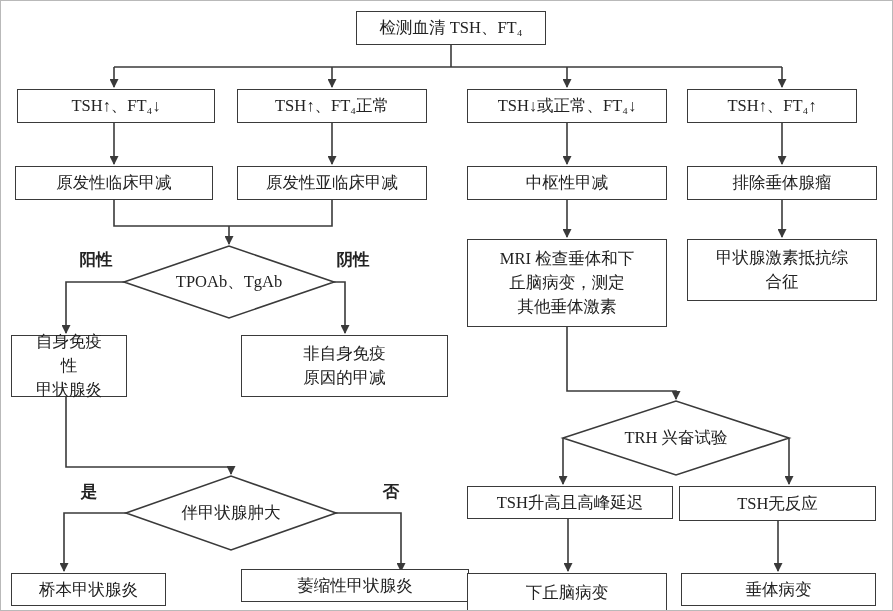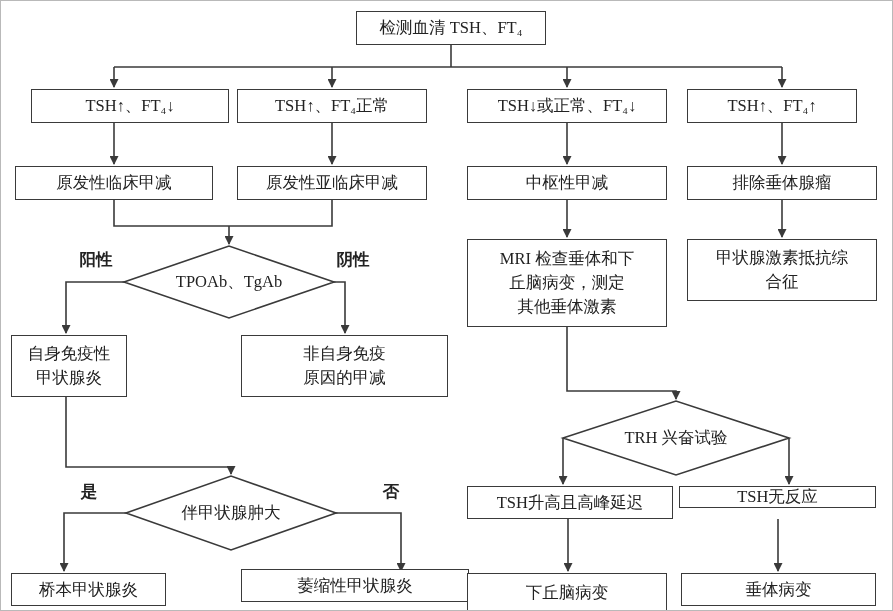--- a/index.html
+++ b/index.html
@@ -26,21 +26,21 @@
   .node{
     position:absolute;
     box-sizing:border-box;
     border:1.6px solid var(--line-color);
     background:#ffffff;
     display:flex;align-items:center;justify-content:center;
     text-align:center;
     font-size:16.5px;
     line-height:1.45;
     white-space:pre-line;
-    padding:1px 4px;
+    padding:1px 16px;
   }
   .dlabel{
     position:absolute;
     display:flex;align-items:center;justify-content:center;
     text-align:center;
     font-size:16.5px;
     background:transparent;
   }
   .elabel{
     position:absolute;
@@ -100,21 +100,21 @@
 
     <g>
       <polygon class="diamond" points="123,281 228,245 333,281 228,317"></polygon>
       <polygon class="diamond" points="125,512 230,475 335,512 230,549"></polygon>
       <polygon class="diamond" points="562,437 675,400 788,437 675,474"></polygon>
     </g>
   </svg>
 
   <div class="node" style="left:355px;top:10px;width:190px;height:34px">检测血清 TSH、FT₄</div>
 
-  <div class="node" style="left:30px;top:88px;width:198px;height:34px">TSH↑、FT₄↓</div>
+  <div class="node" style="left:16px;top:88px;width:198px;height:34px">TSH↑、FT₄↓</div>
   <div class="node" style="left:236px;top:88px;width:190px;height:34px">TSH↑、FT₄正常</div>
   <div class="node" style="left:466px;top:88px;width:200px;height:34px">TSH↓或正常、FT₄↓</div>
   <div class="node" style="left:686px;top:88px;width:170px;height:34px">TSH↑、FT₄↑</div>
 
   <div class="node" style="left:14px;top:165px;width:198px;height:34px">原发性临床甲减</div>
   <div class="node" style="left:236px;top:165px;width:190px;height:34px">原发性亚临床甲减</div>
   <div class="node" style="left:466px;top:165px;width:200px;height:34px">中枢性甲减</div>
   <div class="node" style="left:686px;top:165px;width:190px;height:34px">排除垂体腺瘤</div>
 
   <div class="node" style="left:466px;top:238px;width:200px;height:88px">MRI 检查垂体和下
@@ -122,21 +122,21 @@
 其他垂体激素</div>
   <div class="node" style="left:686px;top:238px;width:190px;height:62px">甲状腺激素抵抗综
 合征</div>
 
   <div class="node" style="left:10px;top:334px;width:116px;height:62px">自身免疫性
 甲状腺炎</div>
   <div class="node" style="left:240px;top:334px;width:207px;height:62px">非自身免疫
 原因的甲减</div>
 
   <div class="node" style="left:466px;top:485px;width:206px;height:33px">TSH升高且高峰延迟</div>
-  <div class="node" style="left:678px;top:485px;width:197px;height:22px">TSH无反应</div>
+  <div class="node" style="left:678px;top:485px;width:197px;height:35px">TSH无反应</div>
 
   <div class="node" style="left:10px;top:572px;width:155px;height:33px">桥本甲状腺炎</div>
   <div class="node" style="left:240px;top:568px;width:228px;height:33px">萎缩性甲状腺炎</div>
   <div class="node" style="left:466px;top:572px;width:200px;height:40px">下丘脑病变</div>
   <div class="node" style="left:680px;top:572px;width:195px;height:33px">垂体病变</div>
 
   <div class="dlabel" style="left:123px;top:265px;width:210px;height:32px">TPOAb、TgAb</div>
   <div class="dlabel" style="left:125px;top:496px;width:210px;height:32px">伴甲状腺肿大</div>
   <div class="dlabel" style="left:562px;top:421px;width:226px;height:32px">TRH 兴奋试验</div>
 

